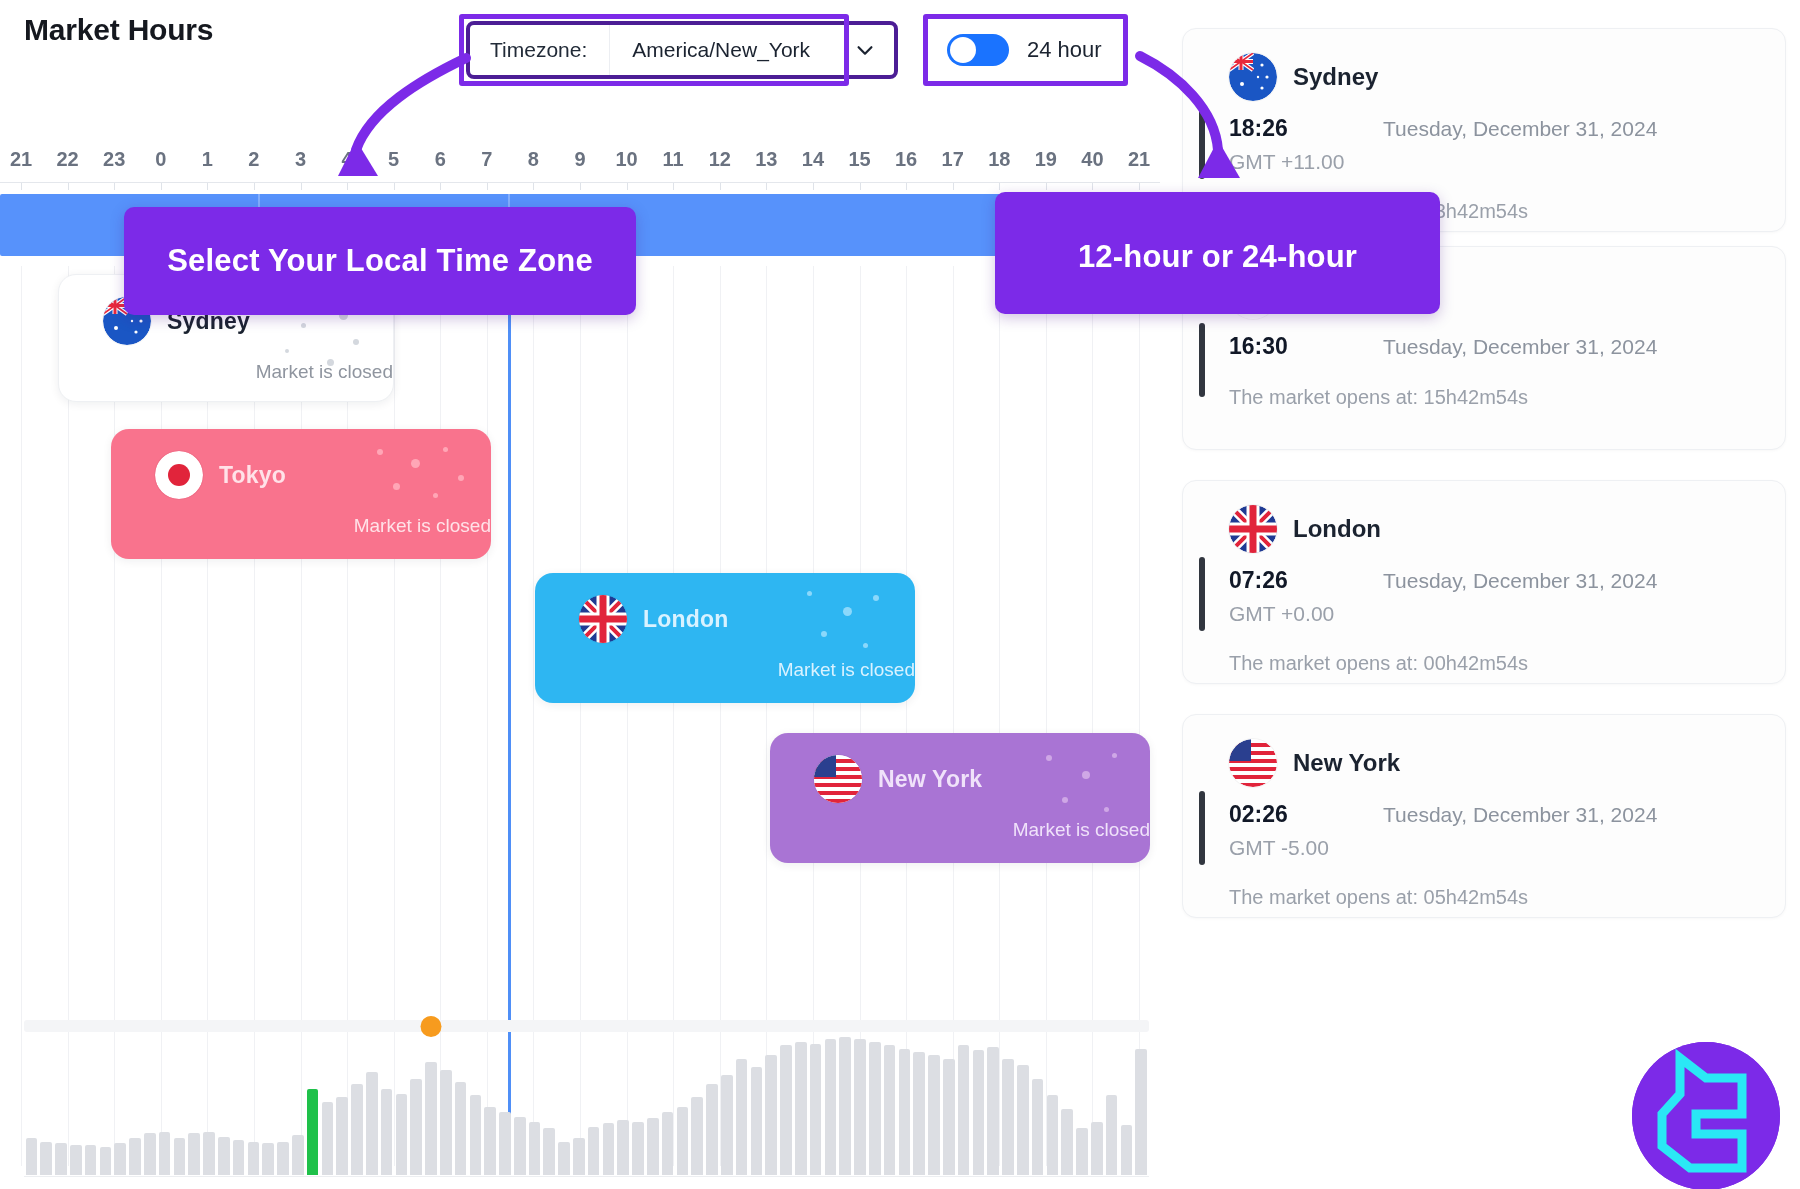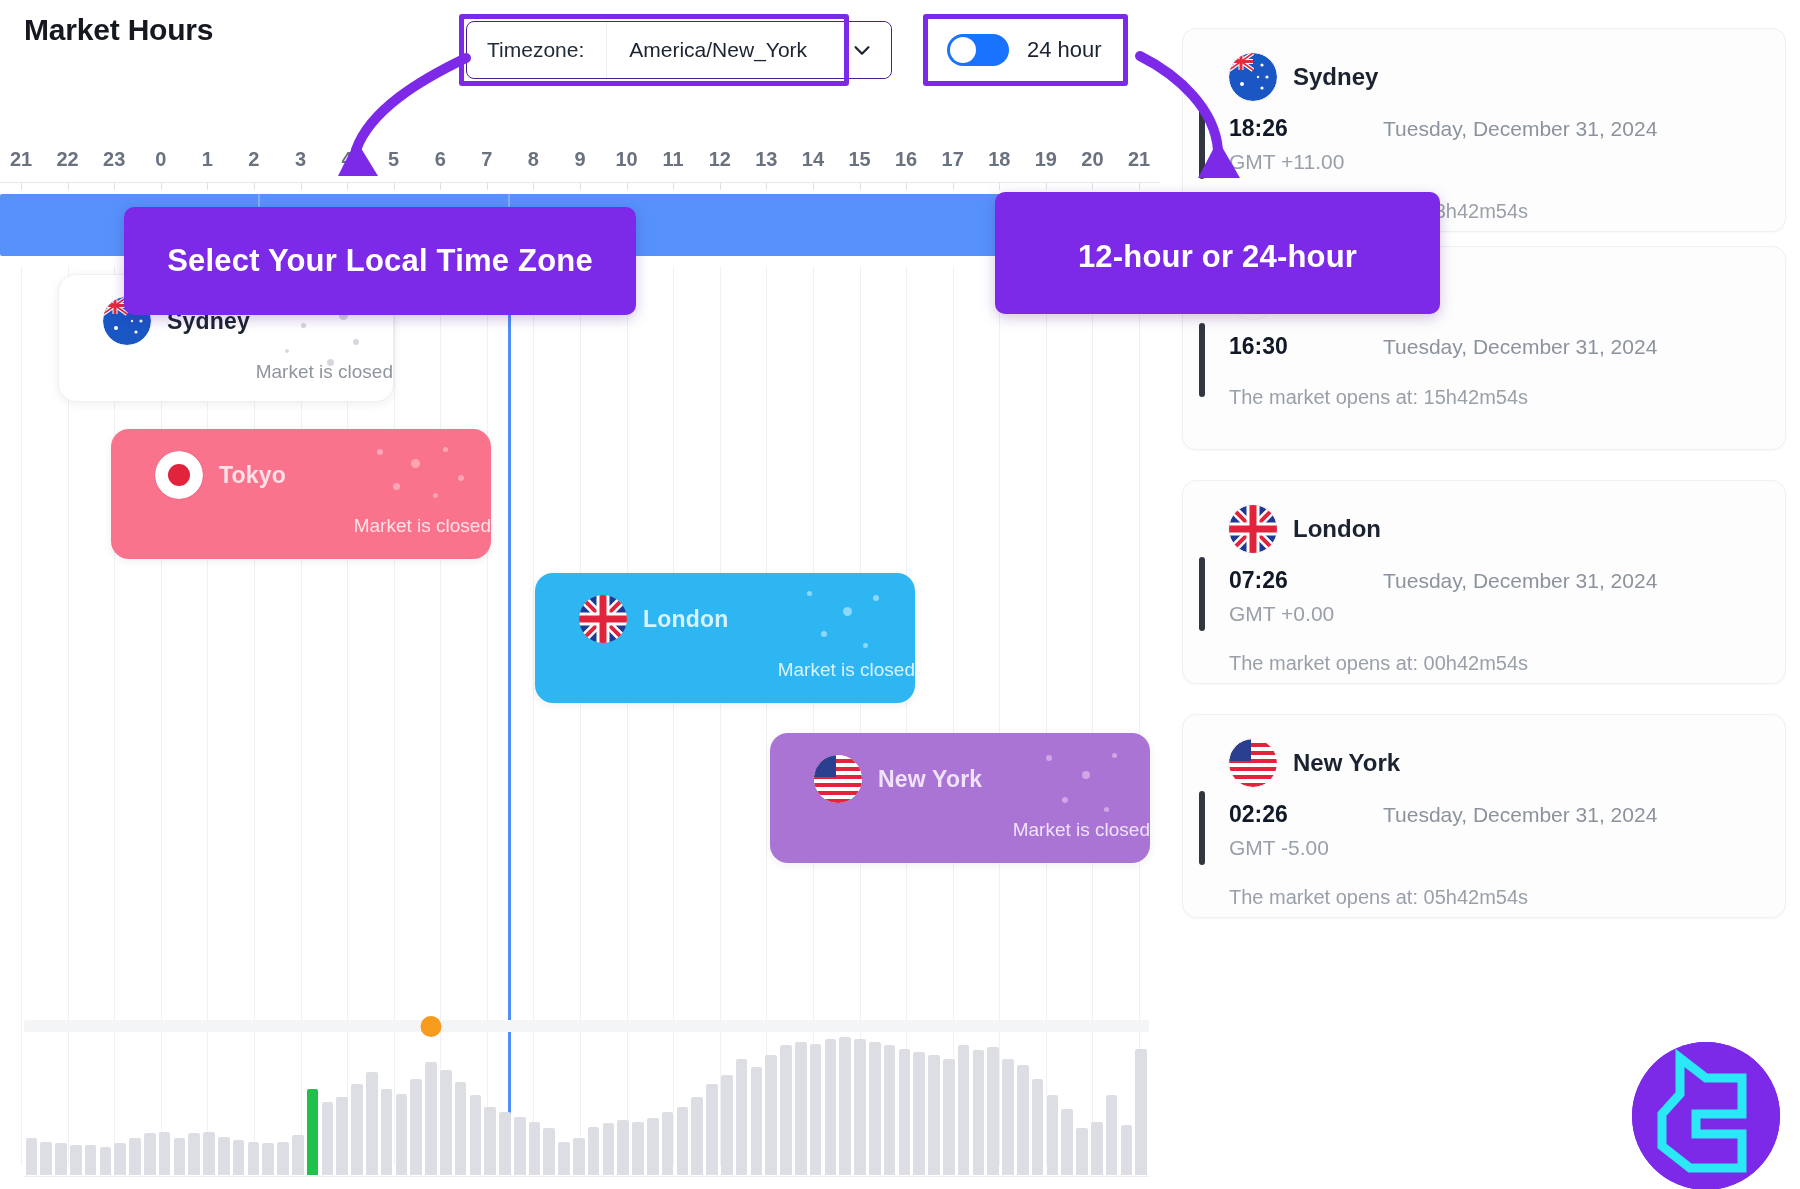--- a/index.html
+++ b/index.html
@@ -14,21 +14,21 @@
   
   .page-title {
     position: absolute; left: 24px; top: 13px;
     font-size: 30px; font-weight: 700; color: #15181f;
     letter-spacing: -0.2px;
   }
   .tz-group {
     position: absolute; left: 466px; top: 21px;
     display: flex; align-items: center;
     height: 58px;
-    border: 1px solid #4c1d95; border-radius: 8px;
+    border: 4px solid #4c1d95; border-radius: 8px;
     background: #fff;
   }
   .tz-label {
     font-size: 21px; color: #222b38;
     padding: 0 22px 0 20px; height: 100%;
     display: flex; align-items: center;
     border-right: 1px solid #eceef2;
   }
   .tz-select {
     display: flex; align-items: center; gap: 44px;
@@ -277,21 +277,21 @@
         <span class="hour-tick" style="left: 626.583px;">10</span>
         <span class="hour-tick" style="left: 673.167px;">11</span>
         <span class="hour-tick" style="left: 719.75px;">12</span>
         <span class="hour-tick" style="left: 766.333px;">13</span>
         <span class="hour-tick" style="left: 812.917px;">14</span>
         <span class="hour-tick" style="left: 859.5px;">15</span>
         <span class="hour-tick" style="left: 906.083px;">16</span>
         <span class="hour-tick" style="left: 952.667px;">17</span>
         <span class="hour-tick" style="left: 999.25px;">18</span>
         <span class="hour-tick" style="left: 1045.83px;">19</span>
-        <span class="hour-tick" style="left: 1092.42px;">20</span>
+        <span class="hour-tick" style="left: 1092.42px;">40</span>
         <span class="hour-tick" style="left: 1139px;">21</span>
       </div>
     <div class="ruler" id="ruler">
         <i style="left: 21px;"></i>
         <i style="left: 67.5833px;"></i>
         <i style="left: 114.167px;"></i>
         <i style="left: 160.75px;"></i>
         <i style="left: 207.333px;"></i>
         <i style="left: 253.917px;"></i>
         <i style="left: 300.5px;"></i>

